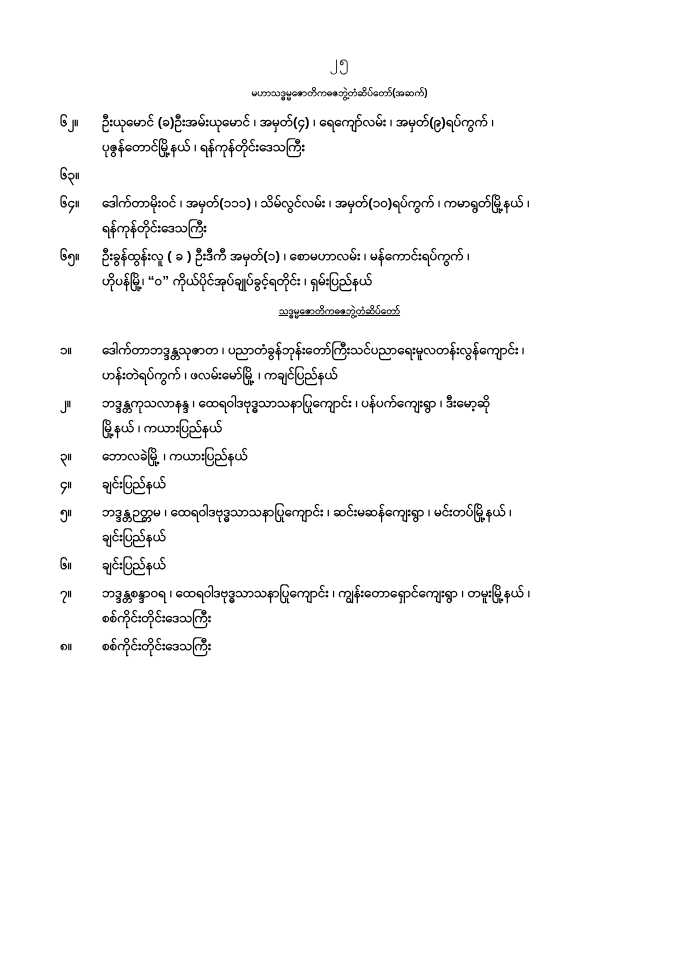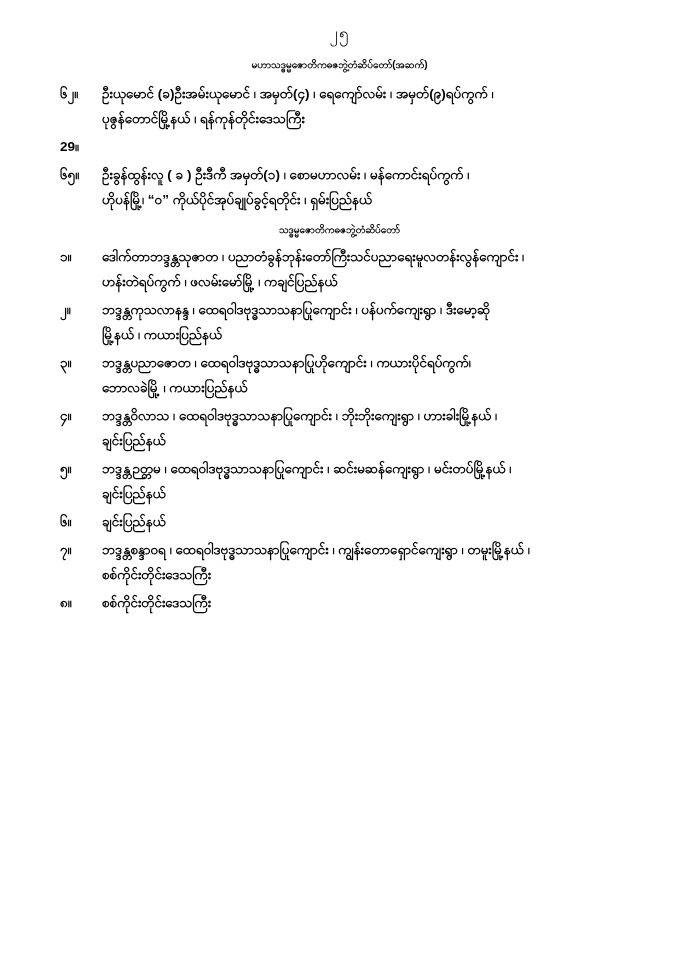--- a/index.html
+++ b/index.html
@@ -12,40 +12,41 @@
     height: 960px;
     font-family: "Liberation Sans", sans-serif;
     color: #000000;
     position: relative;
     overflow: hidden;
   }
   .page {
     width: 679px;
     height: 960px;
     box-sizing: border-box;
-    padding: 24px 56px 20px 56px;
+    padding: 52px 56px 20px 56px;
     position: relative;
   }
   .page-number {
     text-align: center;
     font-size: 17px;
     letter-spacing: 1px;
     margin: 0 0 14px 0;
     line-height: 1.2;
   }
   .section-title {
     text-align: center;
     font-size: 10px;
     font-weight: bold;
     margin: 0 0 10px 0;
     line-height: 1.4;
   }
   .section-title.second {
     margin-top: 10px;
-    margin-bottom: 8px;
+    margin-bottom: 20px;
+    text-decoration: underline;
   }
   .entry {
     display: flex;
     align-items: flex-start;
     margin-bottom: 3px;
     font-weight: bold;
   }
   .entry-num {
     flex: 0 0 46px;
     font-size: 13.5px;
@@ -78,25 +79,32 @@
 
     <div class="entry">
       <div class="entry-num">၆၂။</div>
       <div class="entry-body">
         <span class="entry-line">ဦးယုမောင် (ခ)ဦးအမ်းယုမောင် ၊ အမှတ်(၄) ၊ ရေကျော်လမ်း ၊ အမှတ်(၉)ရပ်ကွက် ၊</span>
         <span class="entry-line">ပုဇွန်တောင်မြို့နယ် ၊ ရန်ကုန်တိုင်းဒေသကြီး</span>
       </div>
     </div>
 
     <div class="entry">
-      <div class="entry-num">29။</div>
+      <div class="entry-num">၆၃။</div>
       <div class="entry-body">
       </div>
     </div>
 
+    <div class="entry">
+      <div class="entry-num">၆၄။</div>
+      <div class="entry-body">
+        <span class="entry-line">ဒေါက်တာမိုးဝင် ၊ အမှတ်(၁၁၁) ၊ သိမ်လွင်လမ်း ၊ အမှတ်(၁၀)ရပ်ကွက် ၊ ကမာရွတ်မြို့နယ် ၊</span>
+        <span class="entry-line">ရန်ကုန်တိုင်းဒေသကြီး</span>
+      </div>
+    </div>
 
     <div class="entry">
       <div class="entry-num">၆၅။</div>
       <div class="entry-body">
         <span class="entry-line">ဦးခွန်ထွန်းလူ ( ခ ) ဦးဒီကီ  အမှတ်(၁) ၊ စောမဟာလမ်း ၊ မန်ကောင်းရပ်ကွက် ၊</span>
         <span class="entry-line">ဟိုပန်မြို့၊ “ဝ” ကိုယ်ပိုင်အုပ်ချုပ်ခွင့်ရတိုင်း ၊ ရှမ်းပြည်နယ်</span>
       </div>
     </div>
 
   </div>
@@ -117,29 +125,27 @@
       <div class="entry-num">၂။</div>
       <div class="entry-body">
         <span class="entry-line">ဘဒ္ဒန္တကုသလာနန္ဒ ၊ ထေရဝါဒဗုဒ္ဓသာသနာပြုကျောင်း ၊ ပန်ပက်ကျေးရွာ ၊ ဒီးမော့ဆို</span>
         <span class="entry-line">မြို့နယ် ၊ ကယားပြည်နယ်</span>
       </div>
     </div>
 
     <div class="entry">
       <div class="entry-num">၃။</div>
       <div class="entry-body">
-        <span class="entry-line">ဘဒ္ဒန္တပညာဇောတ ၊  ထေရဝါဒဗုဒ္ဓသာသနာပြုဟိုကျောင်း ၊  ကယားပိုင်ရပ်ကွက်၊</span>
         <span class="entry-line">ဘောလခဲမြို့ ၊ ကယားပြည်နယ်</span>
       </div>
     </div>
 
     <div class="entry">
       <div class="entry-num">၄။</div>
       <div class="entry-body">
-        <span class="entry-line">ဘဒ္ဒန္တဝိလာသ ၊ ထေရဝါဒဗုဒ္ဓသာသနာပြုကျောင်း ၊ ဘိုးဘိုးကျေးရွာ ၊ ဟားခါးမြို့နယ် ၊</span>
         <span class="entry-line">ချင်းပြည်နယ်</span>
       </div>
     </div>
 
     <div class="entry">
       <div class="entry-num">၅။</div>
       <div class="entry-body">
         <span class="entry-line">ဘဒ္ဒန္တဉတ္တမ ၊ ထေရဝါဒဗုဒ္ဓသာသနာပြုကျောင်း ၊ ဆင်းမဆန်ကျေးရွာ ၊ မင်းတပ်မြို့နယ် ၊</span>
         <span class="entry-line">ချင်းပြည်နယ်</span>
       </div>

